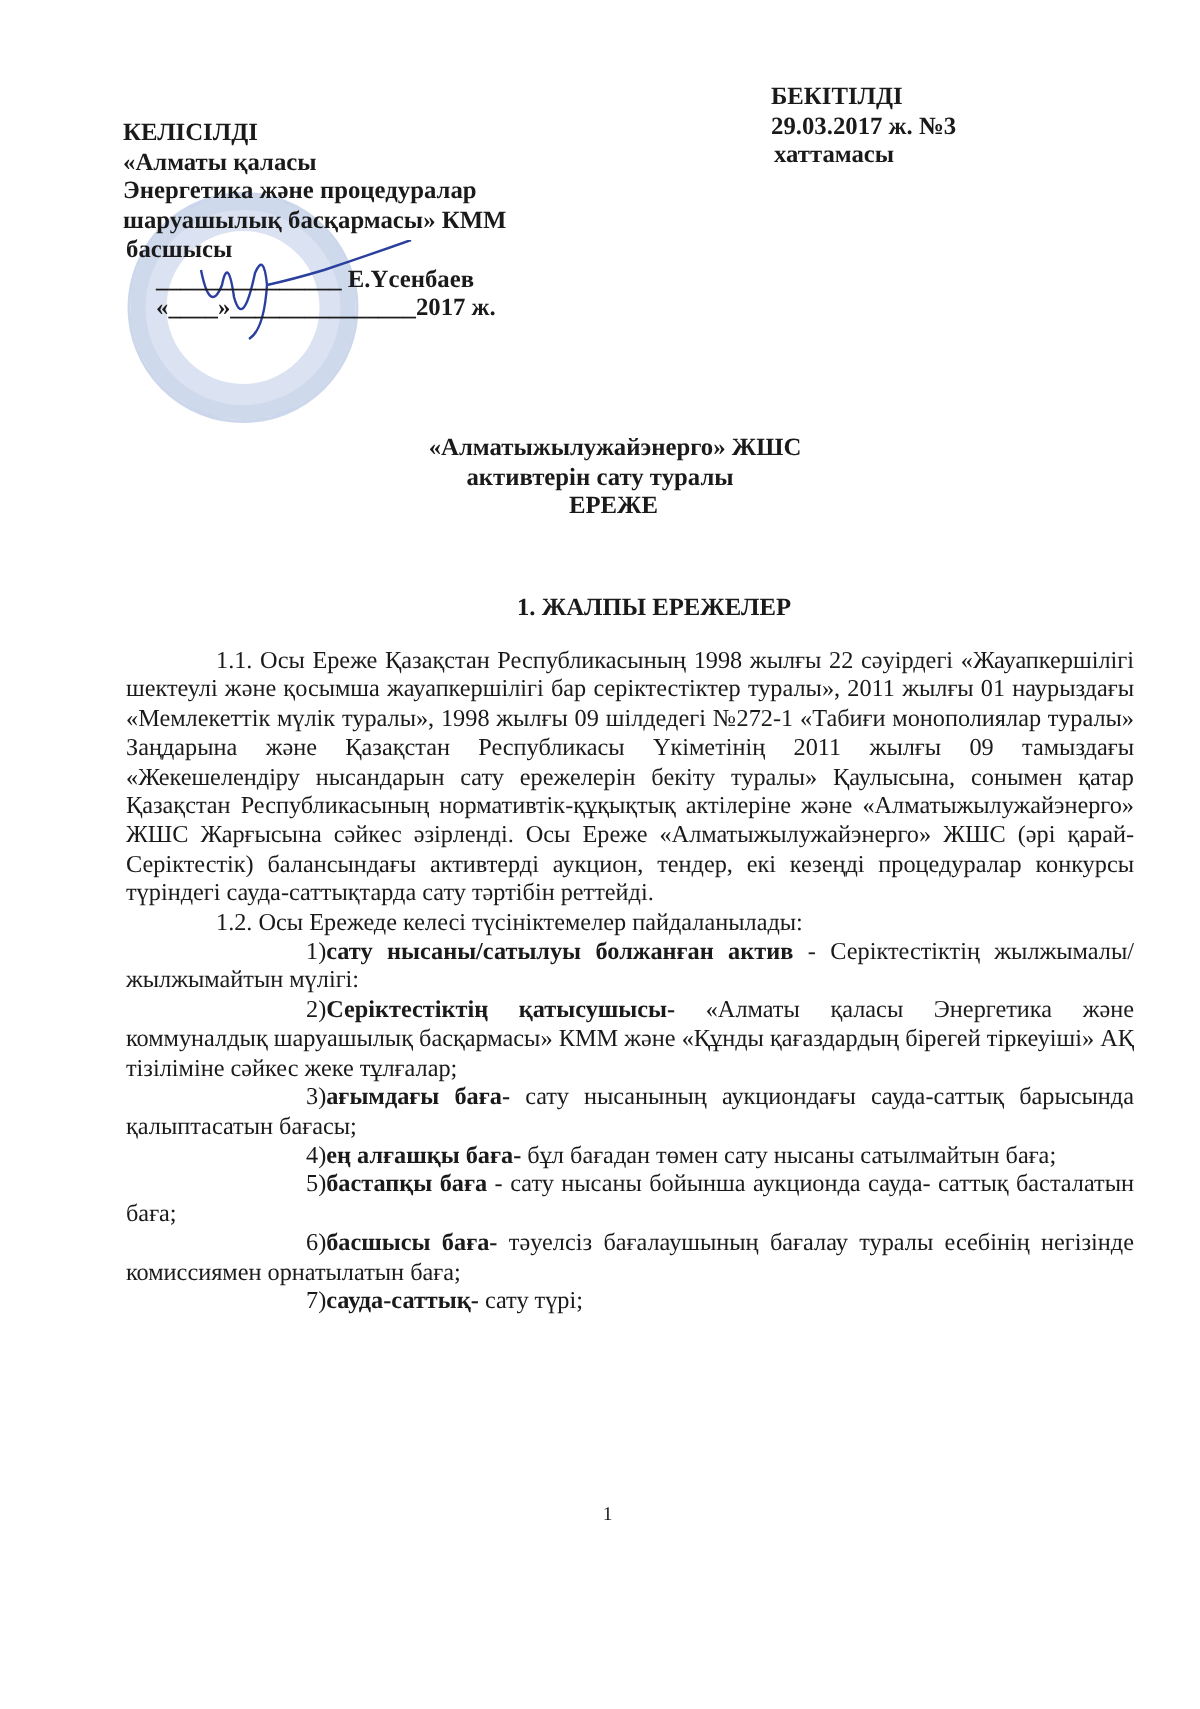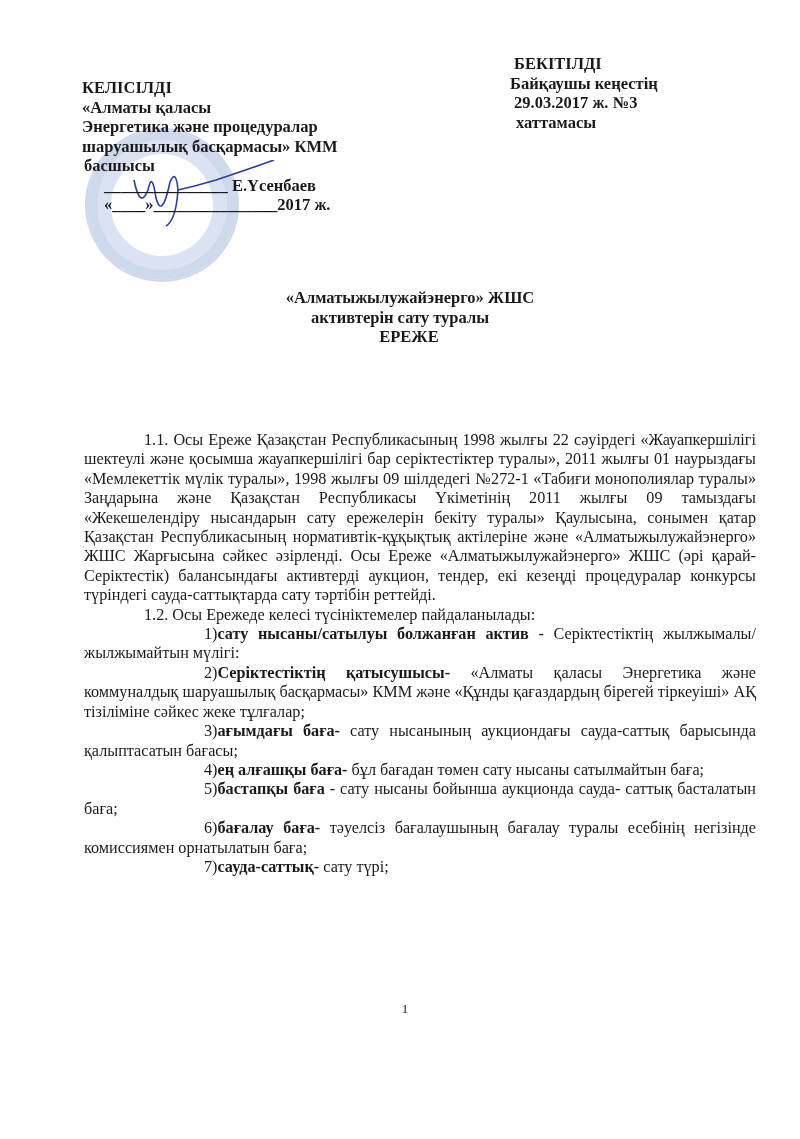--- a/index.html
+++ b/index.html
@@ -49,31 +49,31 @@
     <div class="line">«Алматы қаласы</div>
     <div class="line">Энергетика және процедуралар</div>
     <div class="line">шаруашылық басқармасы» КММ</div>
     <div class="line" style="padding-left:2px"> басшысы</div>
     <div class="line" style="padding-left:22px">_______________ Е.Үсенбаев</div>
     <div class="line" style="padding-left:22px">«____»_______________2017 ж.</div>
   </div>
 
   <div class="hdr-right">
     <div class="line" style="padding-left:4px">БЕКІТІЛДІ</div>
-    <div class="line">Байқаушы кеңестің</div>
     <div class="line" style="padding-left:4px">29.03.2017 ж. №3</div>
     <div class="line" style="padding-left:6px">хаттамасы</div>
   </div>
 
   <div class="title-block">
     <div style="padding-left:20px">«Алматыжылужайэнерго» ЖШС</div>
     <div>активтерін сату туралы</div>
     <div style="padding-left:18px">ЕРЕЖЕ</div>
   </div>
 
+  <div class="section-title">1. ЖАЛПЫ ЕРЕЖЕЛЕР</div>
 
   <div class="body-text">
     <p class="para">1.1.   Осы Ереже Қазақстан Республикасының 1998 жылғы 22 сәуірдегі «Жауапкершілігі шектеулі және қосымша жауапкершілігі бар серіктестіктер туралы», 2011 жылғы 01 наурыздағы «Мемлекеттік мүлік туралы», 1998 жылғы 09 шілдедегі №272-1 «Табиғи монополиялар туралы» Заңдарына және Қазақстан Республикасы Үкіметінің 2011 жылғы 09 тамыздағы «Жекешелендіру нысандарын сату ережелерін бекіту туралы» Қаулысына, сонымен қатар Қазақстан Республикасының нормативтік-құқықтық актілеріне және «Алматыжылужайэнерго» ЖШС Жарғысына сәйкес әзірленді. Осы Ереже «Алматыжылужайэнерго» ЖШС (әрі қарай-Серіктестік) балансындағы активтерді аукцион, тендер, екі кезеңді процедуралар конкурсы түріндегі сауда-саттықтарда сату тәртібін реттейді.</p>
     <p class="para">1.2.   Осы Ережеде келесі түсініктемелер пайдаланылады:</p>
 
     <p class="para">
       <span class="item-num" style="min-width:20px">1)</span><b>сату нысаны/сатылуы болжанған актив</b><span> - Серіктестіктің жылжымалы/жылжымайтын мүлігі:</span>
     </p>
     <p class="para">
       <span class="item-num">2)</span><b>Серіктестіктің қатысушысы-</b><span> «Алматы қаласы Энергетика және коммуналдық шаруашылық басқармасы» КММ және «Құнды қағаздардың бірегей тіркеуіші» АҚ тізіліміне сәйкес жеке тұлғалар;</span>
@@ -81,21 +81,21 @@
     <p class="para">
       <span class="item-num">3)</span><b>ағымдағы баға-</b><span> сату нысанының аукциондағы сауда-саттық барысында қалыптасатын бағасы;</span>
     </p>
     <p class="para">
       <span class="item-num">4)</span><b>ең алғашқы баға-</b><span> бұл бағадан төмен сату нысаны сатылмайтын баға;</span>
     </p>
     <p class="para">
       <span class="item-num">5)</span><b>бастапқы баға</b><span> - сату нысаны бойынша аукционда сауда- саттық басталатын баға;</span>
     </p>
     <p class="para">
-      <span class="item-num">6)</span><b>бағалау баға-</b><span> тәуелсіз бағалаушының бағалау туралы есебінің негізінде комиссиямен орнатылатын баға;</span>
+      <span class="item-num">6)</span><b>басшысы баға-</b><span> тәуелсіз бағалаушының бағалау туралы есебінің негізінде комиссиямен орнатылатын баға;</span>
     </p>
     <p class="para">
       <span class="item-num">7)</span><b>сауда-саттық-</b><span> сату түрі;</span>
     </p>
   </div>
 
   <div class="page-number">1</div>
 </div>
 
 </body></html>

